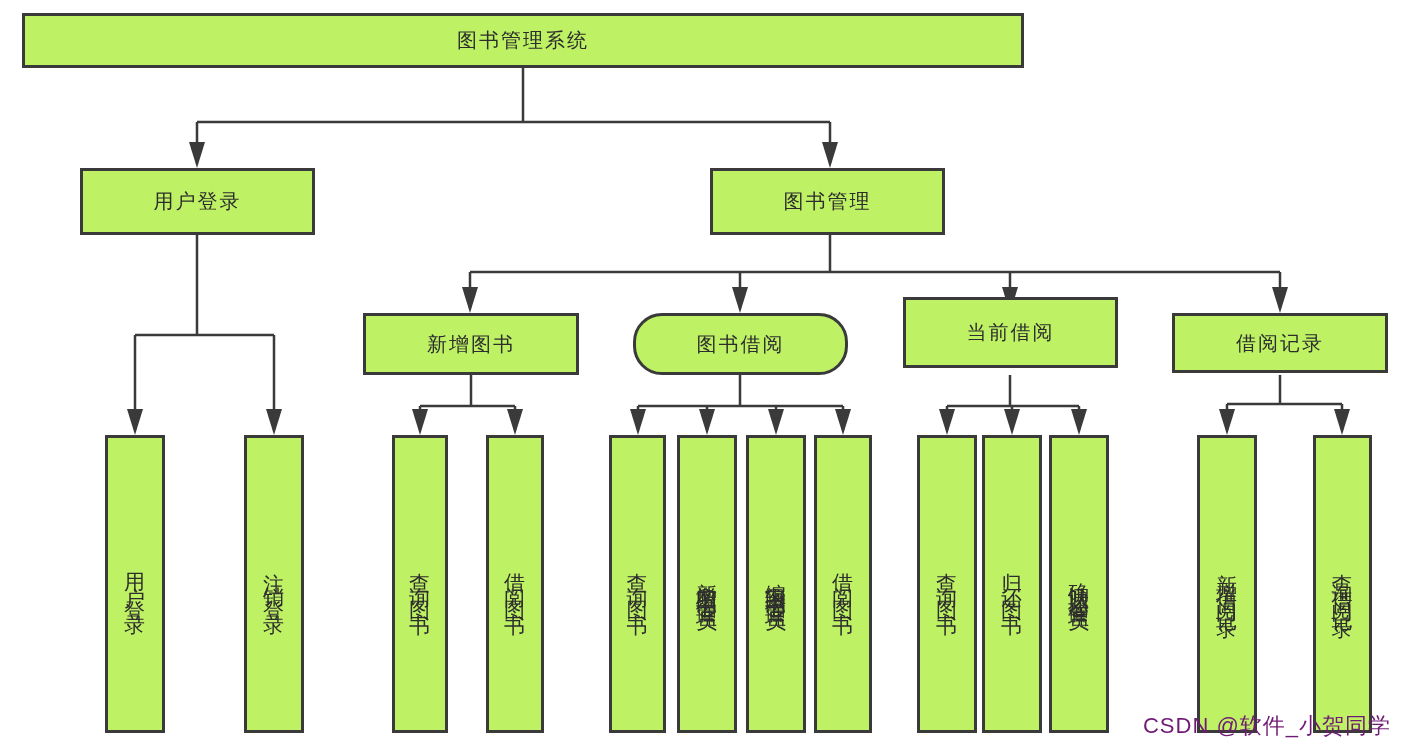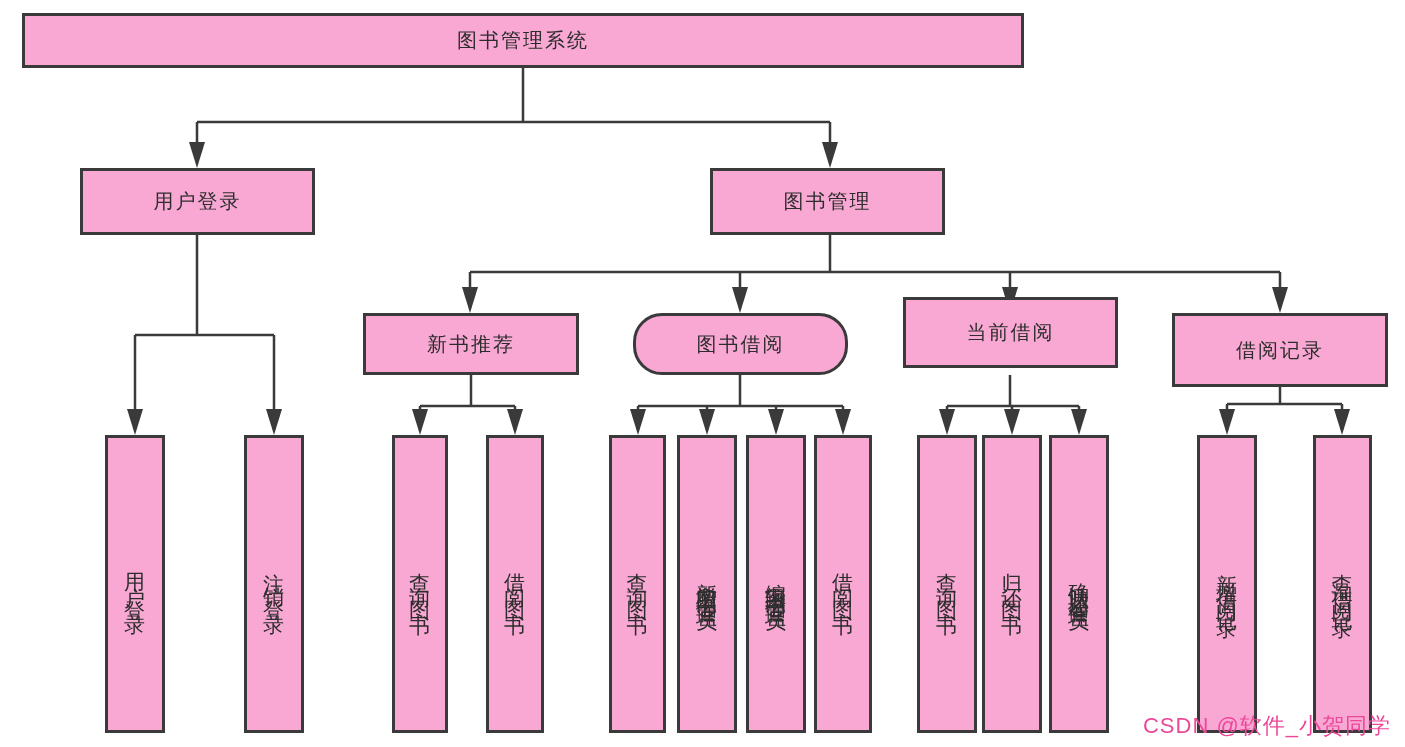--- a/index.html
+++ b/index.html
@@ -3,33 +3,33 @@
 <meta charset="utf-8">
 <style>
   html,body { margin:0; padding:0; background:#ffffff; }
   .canvas {
     position:relative; width:1405px; height:747px; background:#ffffff;
     font-family:"Liberation Sans", sans-serif; color:#2d2d2d; overflow:hidden;
   }
   svg.connectors { position:absolute; left:0; top:0; pointer-events:none; }
   .box {
     position:absolute; box-sizing:border-box;
-    border:3px solid #3a3a3a; background:#f9a8d4;
+    border:3px solid #3a3a3a; background:#bef264;
     display:flex; align-items:center; justify-content:center;
   }
   .hlabel { font-size:20px; letter-spacing:2px; white-space:nowrap; }
   .leaf .vtext {
     writing-mode:vertical-rl; text-orientation:mixed;
     font-size:21px; line-height:1; letter-spacing:4px; white-space:nowrap;
   }
   .vtext.mid    { letter-spacing:9px; }
   .vtext.spread { letter-spacing:14px; }
   .watermark {
     position:absolute; right:14px; bottom:6px;
-    font-size:22px; color:#ec4899; letter-spacing:1px; white-space:nowrap;
+    font-size:22px; color:#701a75; letter-spacing:1px; white-space:nowrap;
   }
 </style>
 </head>
 <body>
 
 <div class="canvas">
 
   <svg class="connectors" width="1405" height="747" viewBox="0 0 1405 747">
     <g stroke="#3a3a3a" stroke-width="2.5" fill="none">
       <path d="M523 68 V122 M197 122 H830 M197 122 V144 M830 122 V144"></path>
@@ -68,29 +68,29 @@
   </div>
 
   <div class="box" style="left:80px; top:168px; width:235px; height:67px;">
     <span class="hlabel">用户登录</span>
   </div>
   <div class="box" style="left:710px; top:168px; width:235px; height:67px;text-align:right;">
     <span class="hlabel">图书管理</span>
   </div>
 
   <div class="box" style="left:363px; top:313px; width:216px; height:62px;">
-    <span class="hlabel">新书推荐</span>
+    <span class="hlabel">新增图书</span>
   </div>
   <div class="box" style="left:633px; top:313px; width:215px; height:62px;border-radius:29px;">
     <span class="hlabel">图书借阅</span>
   </div>
   <div class="box" style="left:903px; top:297px; width:215px; height:71px;">
     <span class="hlabel">当前借阅</span>
   </div>
-  <div class="box" style="left:1172px; top:313px; width:216px; height:74px;">
+  <div class="box" style="left:1172px; top:313px; width:216px; height:60px;">
     <span class="hlabel">借阅记录</span>
   </div>
 
   <div class="box leaf" style="left:105px; top:435px; width:60px; height:298px;">
     <span class="vtext spread">用户登录</span>
   </div>
   <div class="box leaf" style="left:244px; top:435px; width:60px; height:298px;">
     <span class="vtext spread">注销登录</span>
   </div>
 

